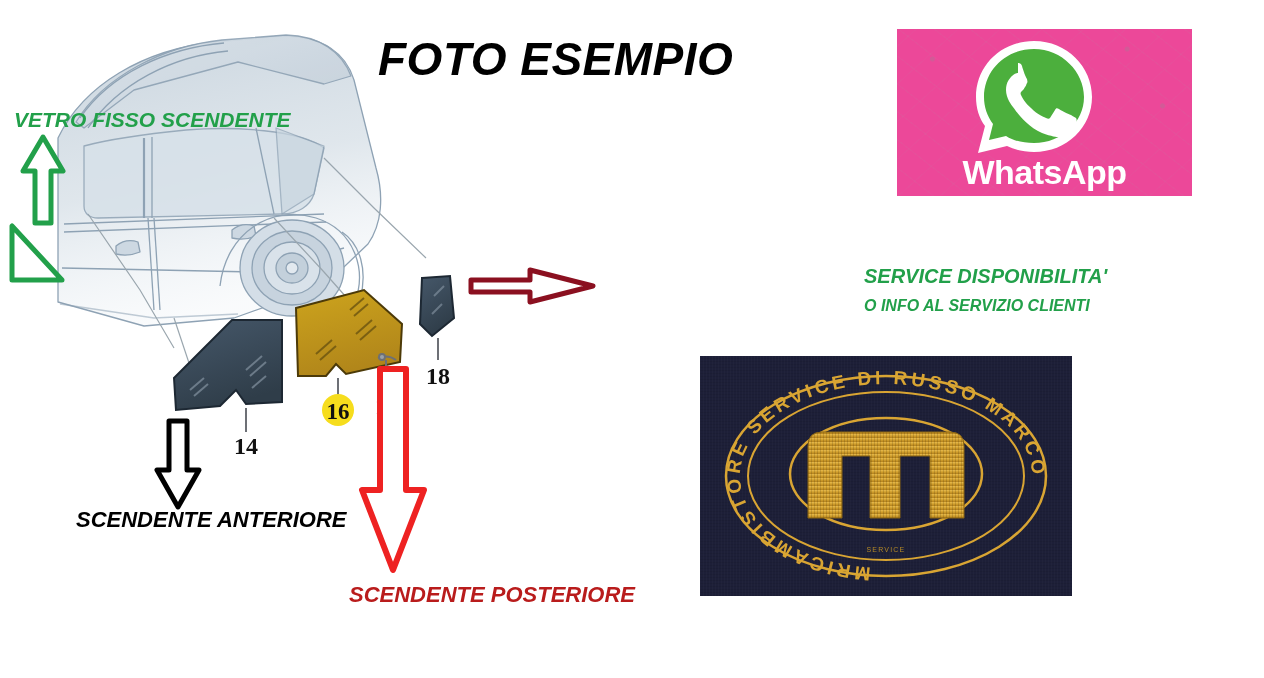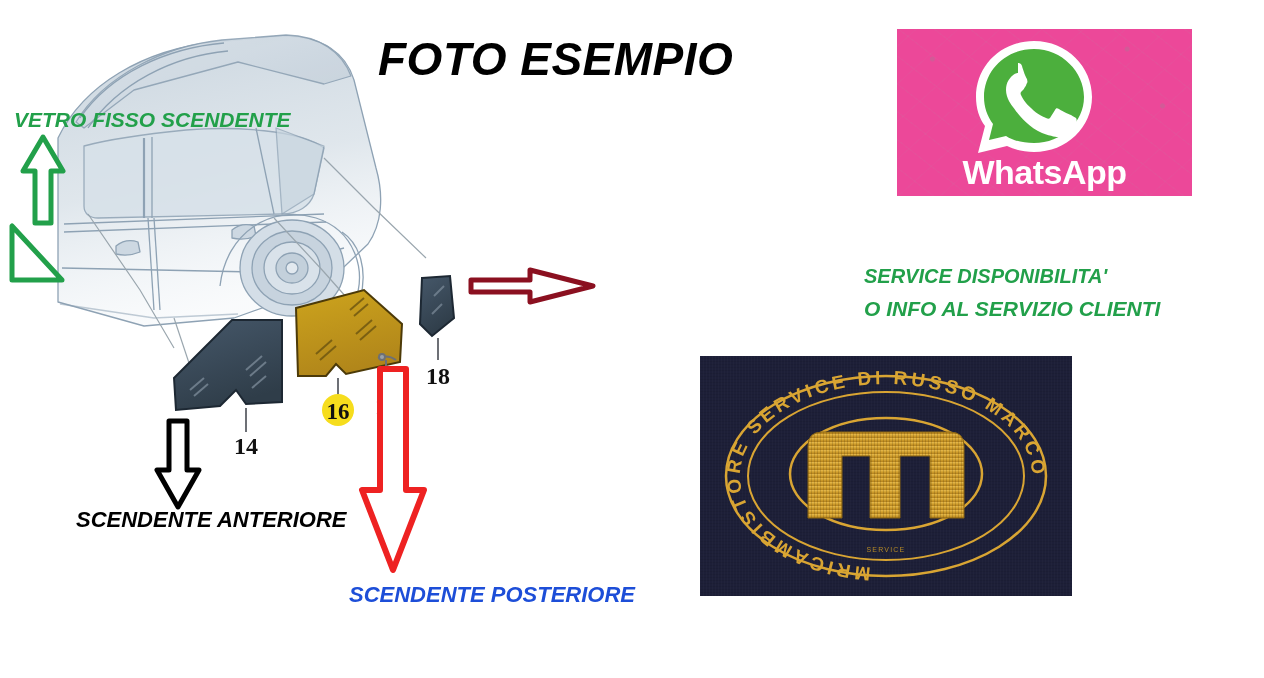--- a/index.html
+++ b/index.html
@@ -7,25 +7,25 @@
        font-family:"Liberation Sans","DejaVu Sans",sans-serif;}
   .stage{position:absolute;left:0;top:0;width:1264px;height:678px;background:#fff;}
   .abs{position:absolute;}
 
   
   .lbl{font-weight:bold;font-style:italic;white-space:pre;line-height:1.12;}
   #title-foto-esempio{left:378px;top:34px;font-size:46px;color:#000;letter-spacing:0.5px;}
   #label-vetro-fisso-anteriore{left:14px;top:108px;font-size:21px;color:#22a04a;}
   #label-vetro-fisso-posteriore{left:613px;top:280px;font-size:20px;color:#8b1020;}
   #label-scendente-anteriore{left:76px;top:508px;font-size:22px;color:#000;}
-  #label-scendente-posteriore{left:349px;top:583px;font-size:22px;color:#1d4ed8;}
+  #label-scendente-posteriore{left:349px;top:583px;font-size:22px;color:#b91c1c;}
 
   #phone-number{left:872px;top:226px;font-size:27px;color:#22a04a;font-weight:bold;font-style:italic;}
   #contact-line1{left:864px;top:265px;font-size:20px;color:#22a04a;font-weight:bold;font-style:italic;}
-  #contact-line2{left:864px;top:297px;font-size:21px;color:#22a04a;font-weight:bold;font-style:italic;}
+  #contact-line2{left:864px;top:297px;font-size:16px;color:#22a04a;font-weight:bold;font-style:italic;}
 
   
   #whatsapp-banner{left:861px;top:29px;width:295px;height:167px;
      background:#ec4899;overflow:hidden;margin-left:36px;}
   #whatsapp-banner .doodles{position:absolute;inset:0;opacity:.20;
      background:
        radial-gradient(circle at 12% 18%, #6fa394 0 2px, transparent 3px),
        radial-gradient(circle at 78% 12%, #6fa394 0 2px, transparent 3px),
        radial-gradient(circle at 90% 46%, #6fa394 0 2px, transparent 3px),
        radial-gradient(circle at 30% 72%, #6fa394 0 2px, transparent 3px),

